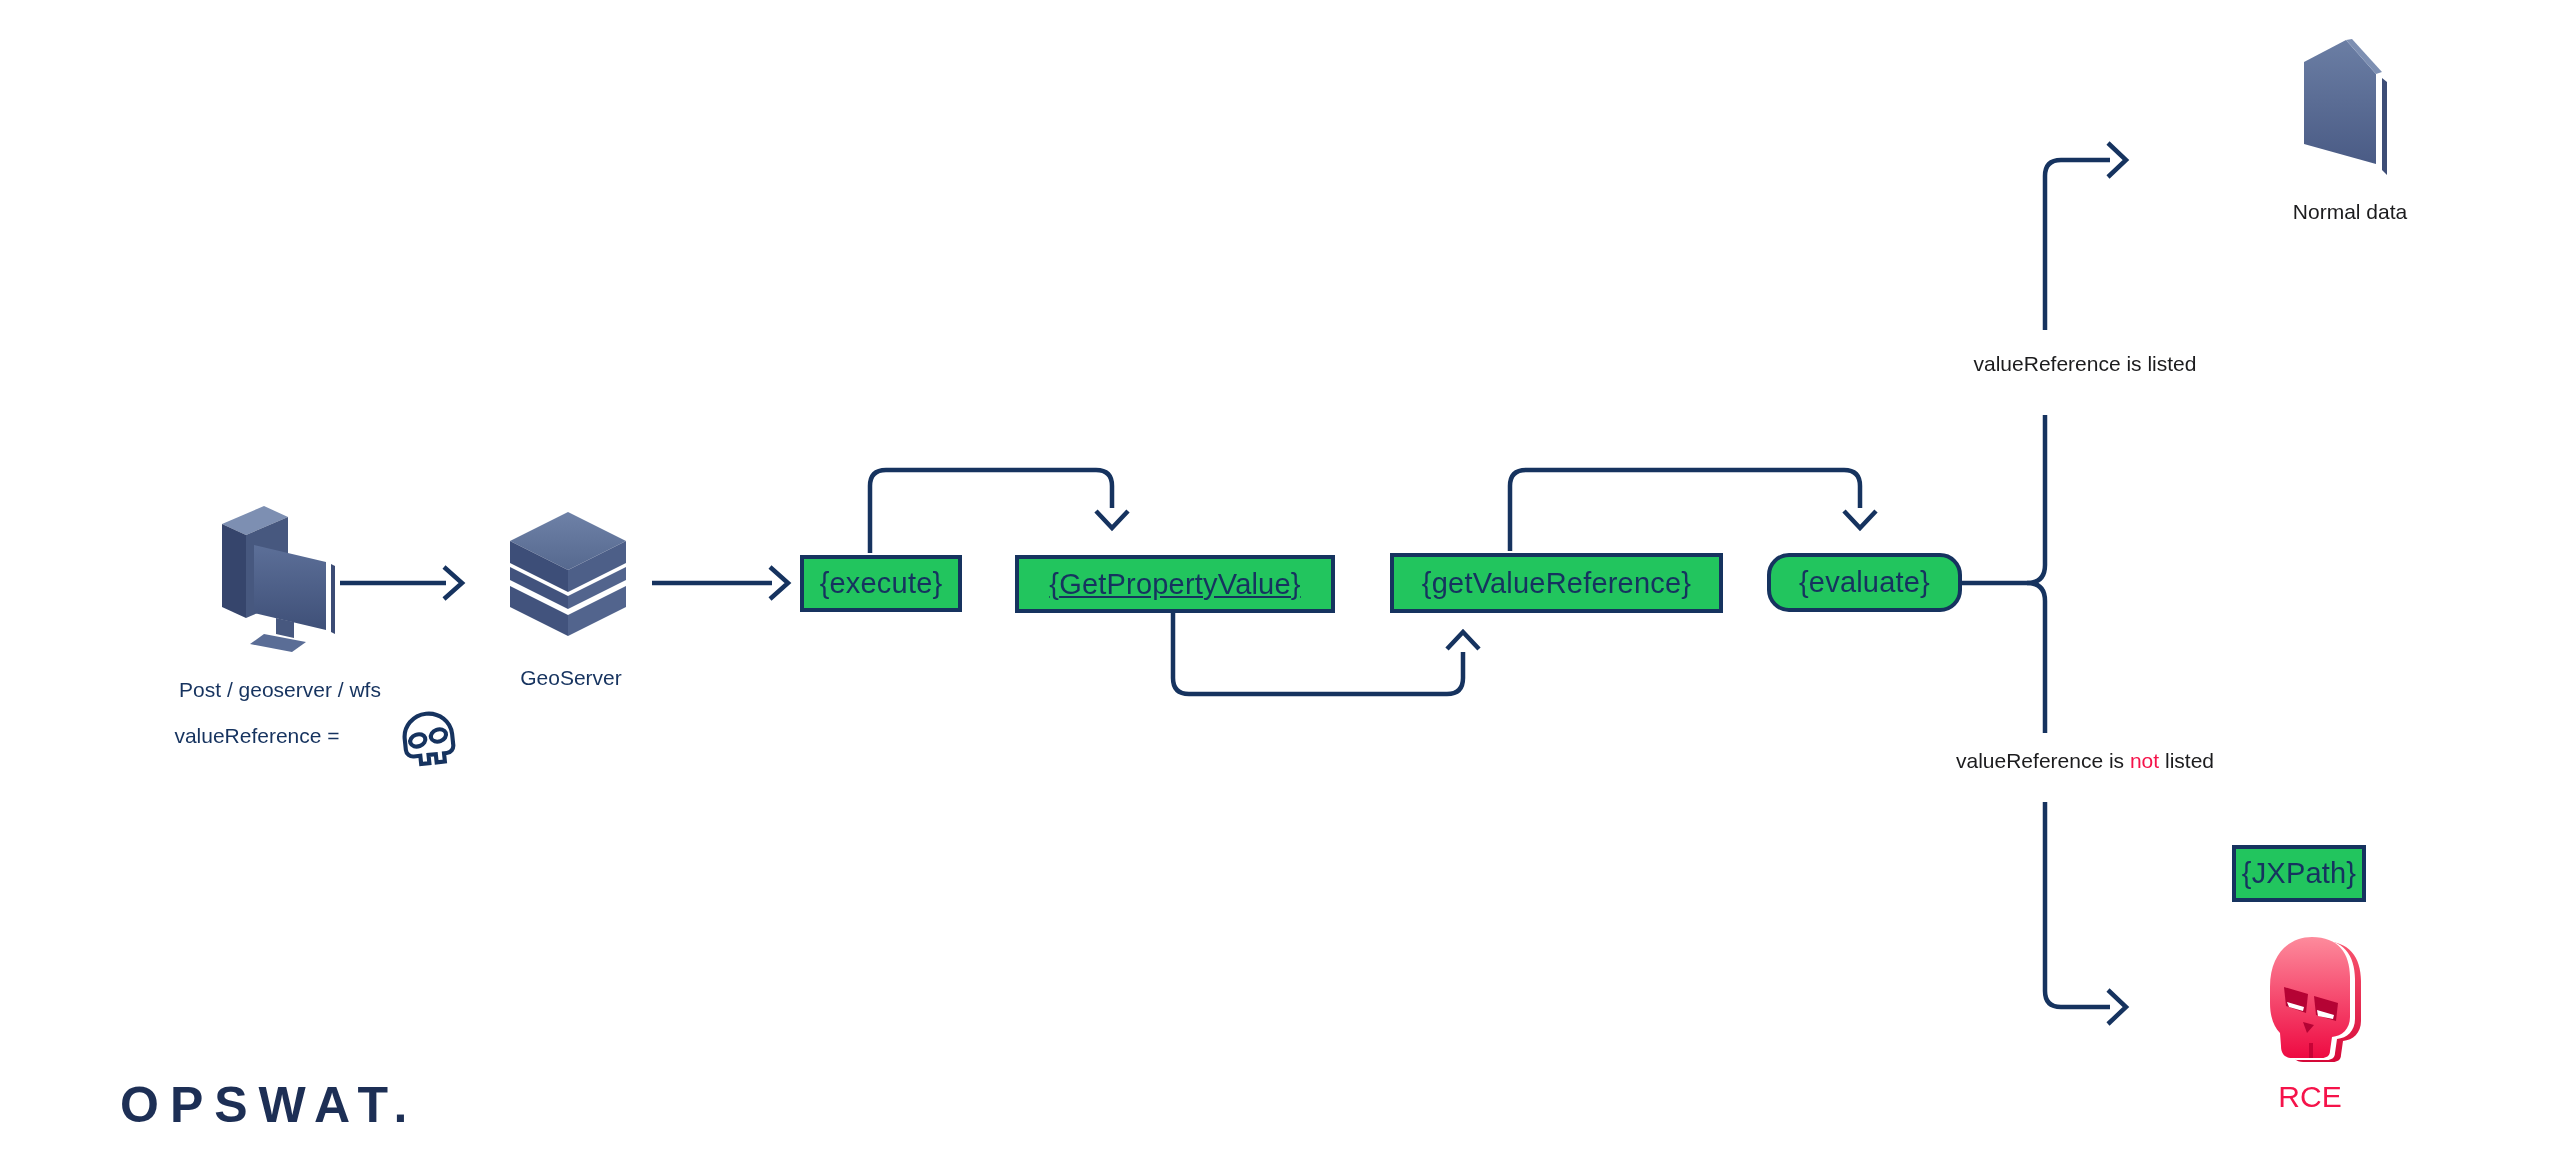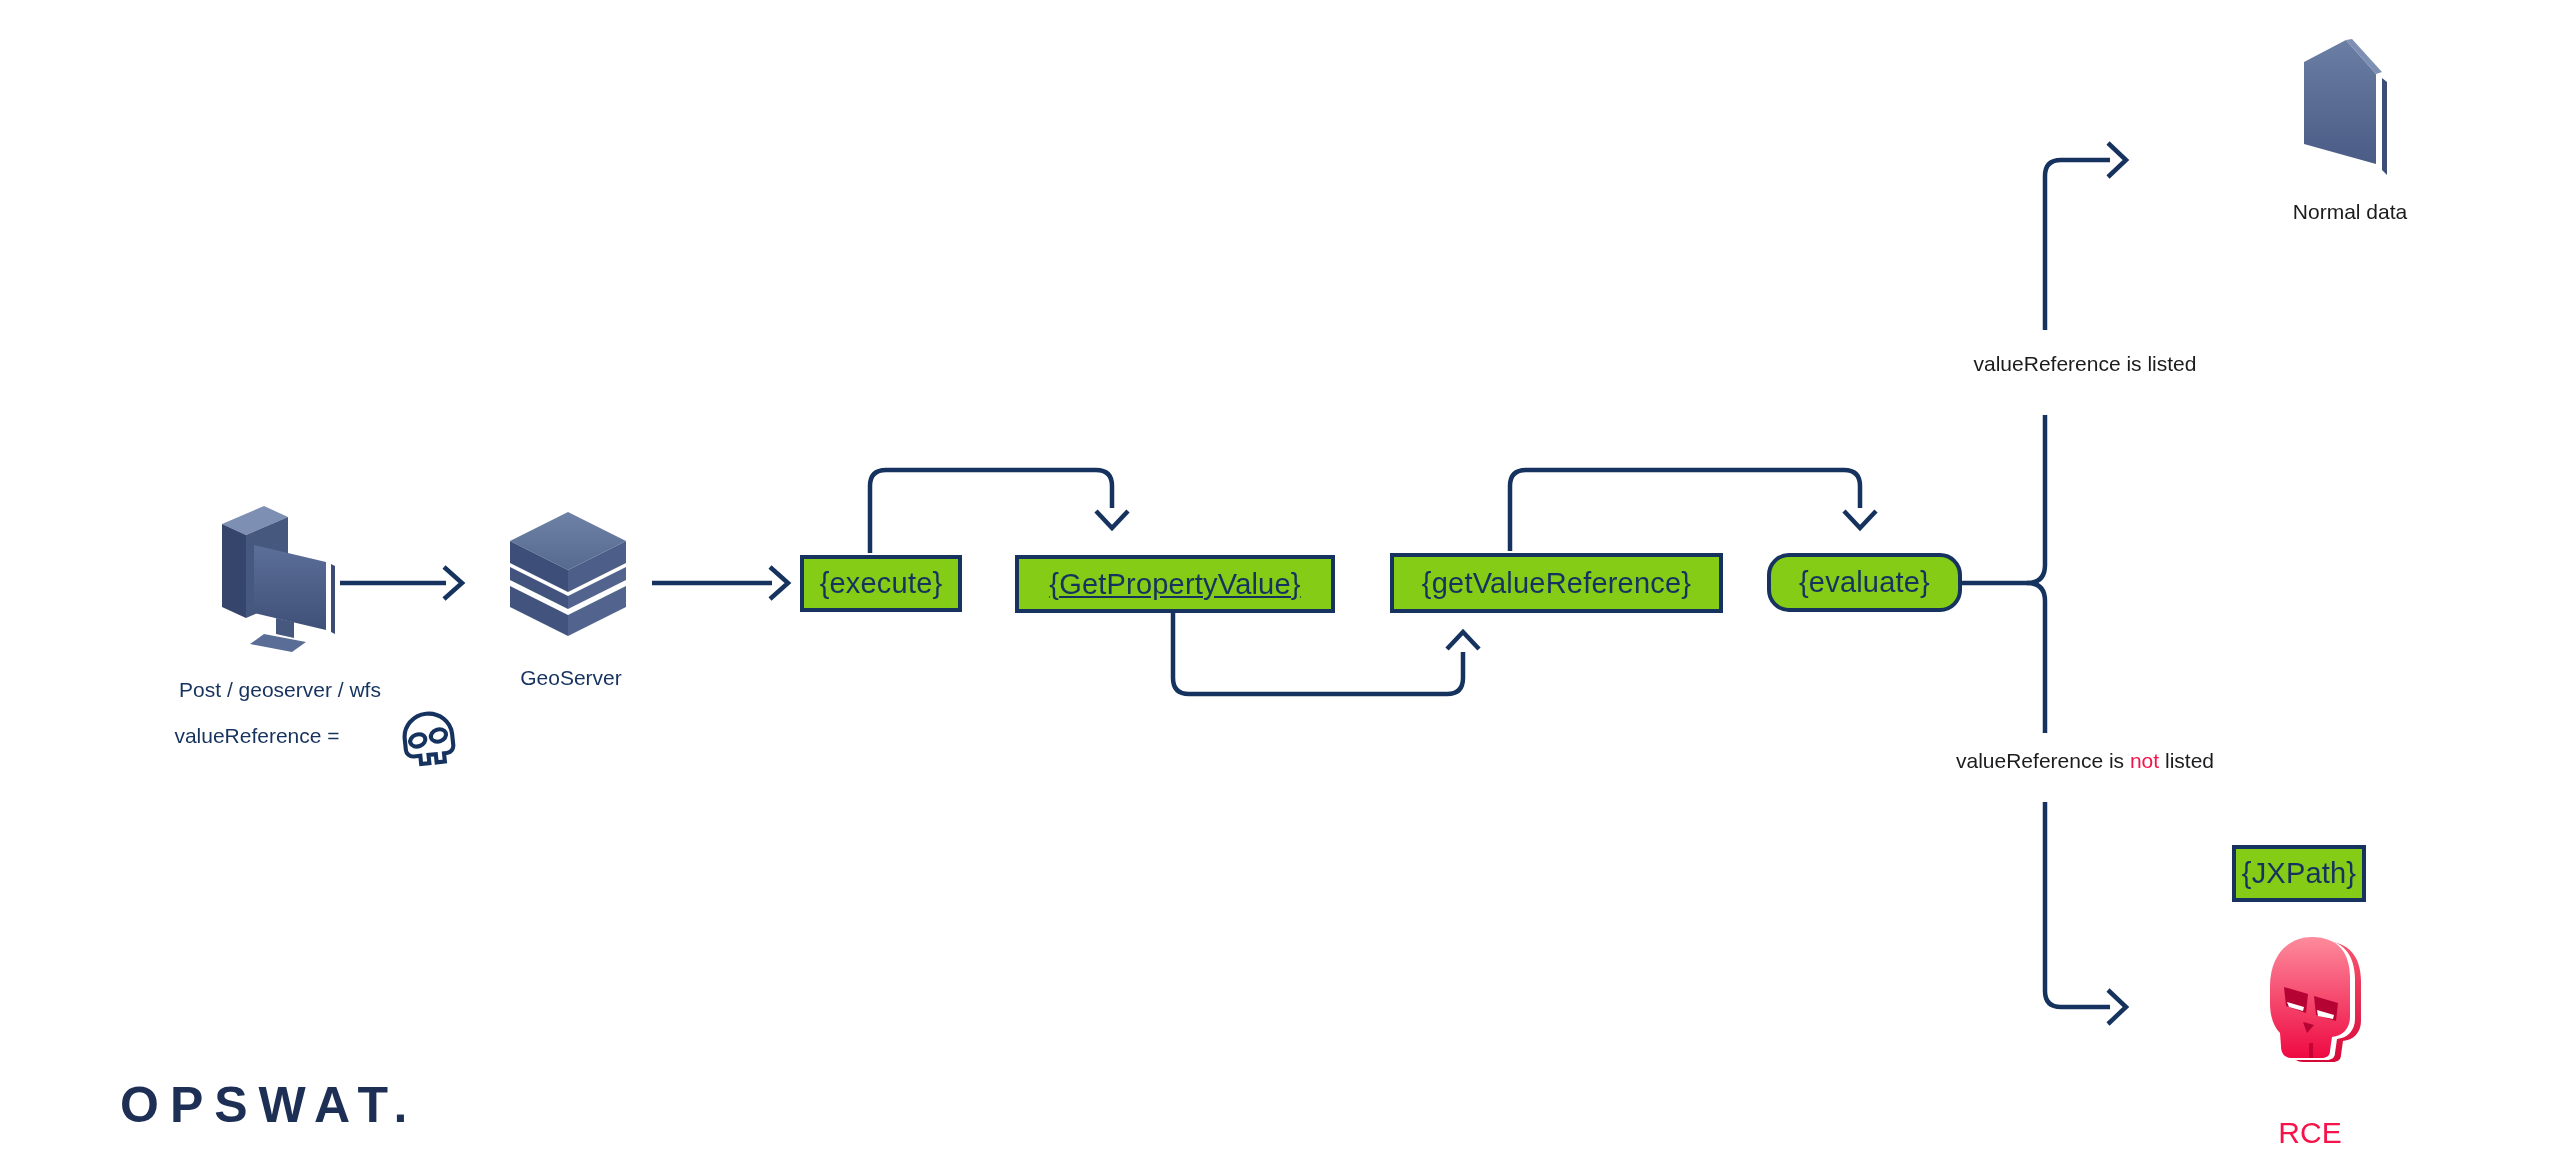--- a/index.html
+++ b/index.html
@@ -9,21 +9,21 @@
     background:#ffffff;
     font-family:"Liberation Sans", sans-serif;
     overflow:hidden;
   }
   .abs{position:absolute;}
   svg{display:block;}
   .fbox{
     position:absolute;
     box-sizing:border-box;
     border:4px solid #16335f;
-    background:#84cc16;
+    background:#22c55e;
     color:#16335f;
     display:flex;align-items:center;justify-content:center;
     font-size:29px;
     letter-spacing:0.2px;
     white-space:nowrap;
   }
   .lbl{
     position:absolute;
     color:#1c1c1e;
     font-size:21px;
@@ -164,17 +164,17 @@
       <path d="M22 62 C22 28 42 12 64 12 C90 12 102 28 102 52 L102 92 C102 104 94 111 84 112 L82 126 C82 131 78 133 74 133 L44 133 C37 133 33 129 33 121 L32 108 C26 102 22 92 22 78 Z" fill="#ffffff"></path>
     </g>
     <path d="M22 62 C22 28 42 12 64 12 C90 12 102 28 102 52 L102 92 C102 104 94 111 84 112 L82 126 C82 131 78 133 74 133 L44 133 C37 133 33 129 33 121 L32 108 C26 102 22 92 22 78 Z" fill="url(#sk)"></path>
     <polygon points="36,62 60,69 58,88 38,81" fill="#b50334"></polygon>
     <polygon points="39,77 56,82 55,86 41,82" fill="#ffffff"></polygon>
     <polygon points="66,71 90,78 88,96 68,90" fill="#b50334"></polygon>
     <polygon points="69,85 86,90 85,94 70,91" fill="#ffffff"></polygon>
     <polygon points="55,97 66,100 59,108" fill="#b50334"></polygon>
     <rect x="61" y="118" width="4" height="15" fill="#c70336"></rect>
   </svg>
-  <div class="lbl red" style="left:2250px;top:1080px;width:120px;font-size:30px;margin-top:36px;">RCE</div>
+  <div class="lbl red" style="left:2250px;top:1080px;width:120px;font-size:30px;">RCE</div>
 
   <div class="logo" style="left:120px;top:1038px;margin-top:38px;">OPSWAT.</div>
 
 </div>
 
 </body></html>

